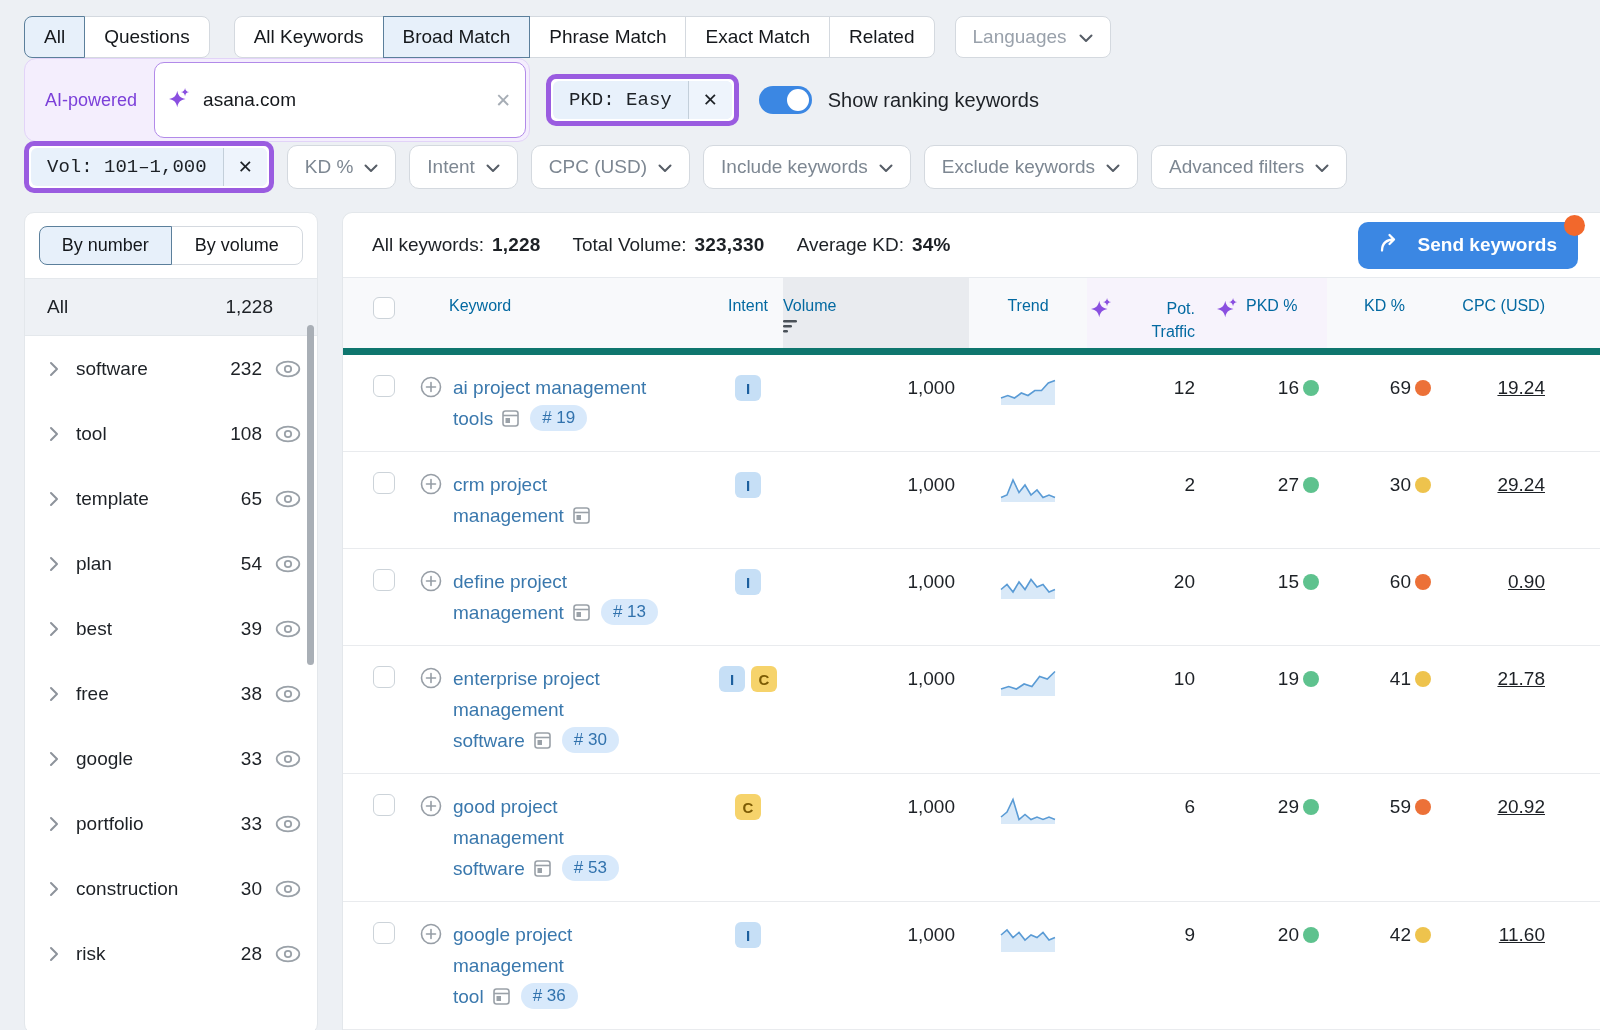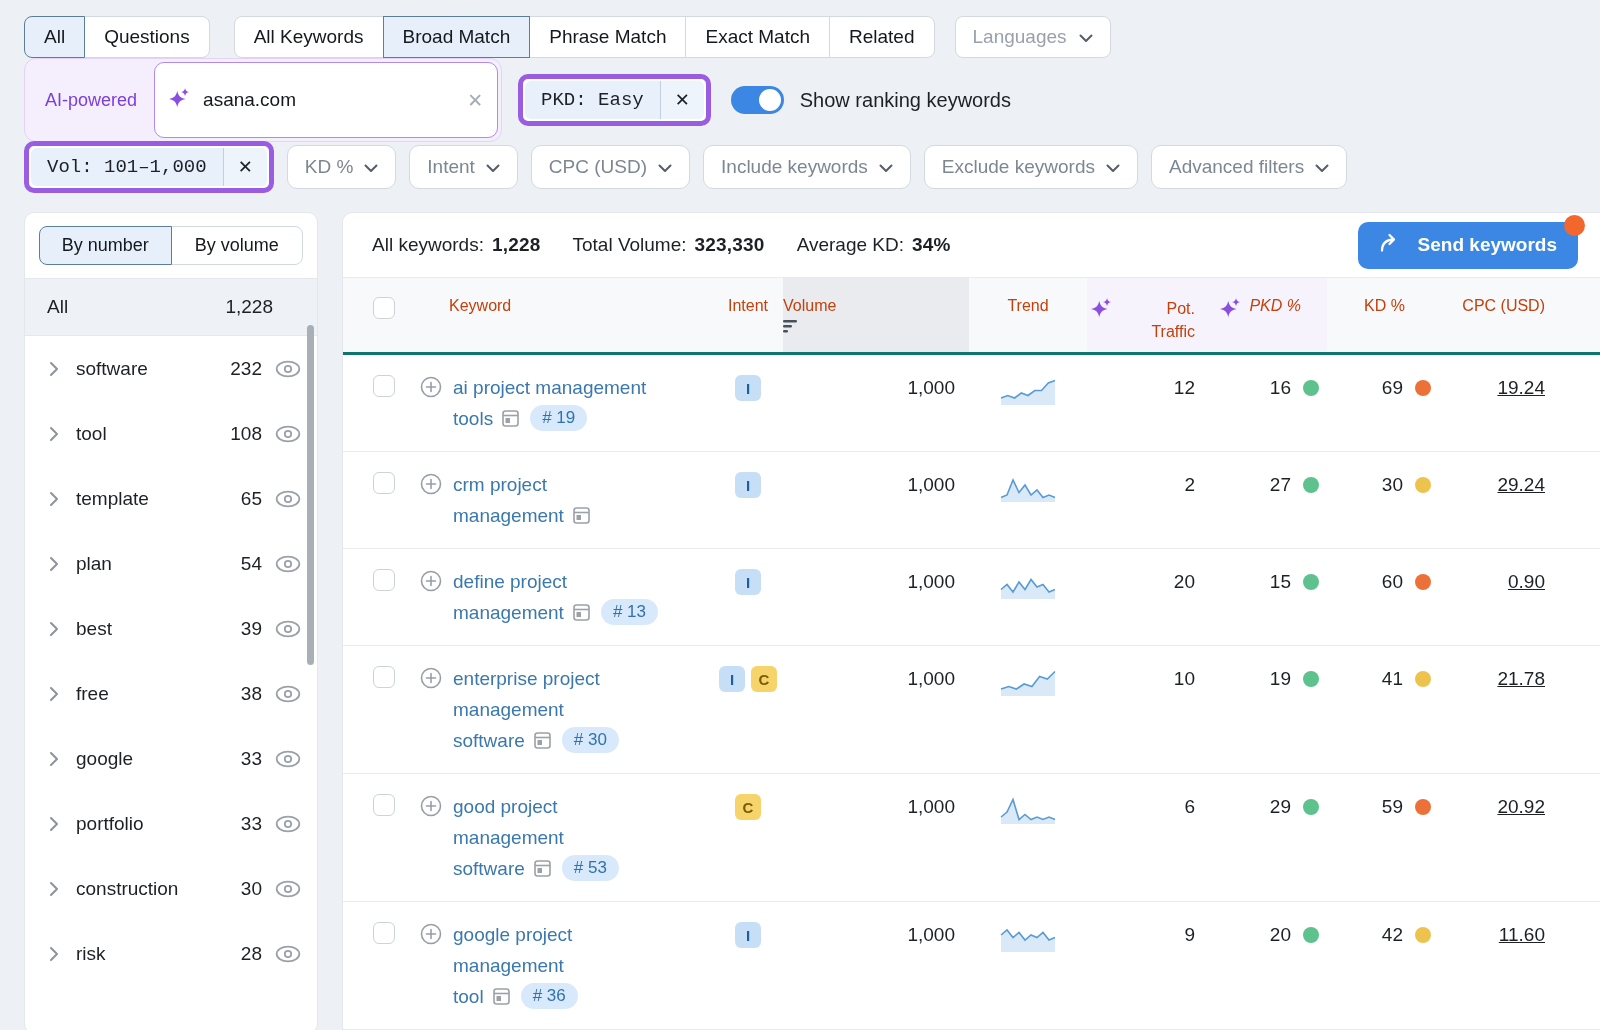--- a/index.html
+++ b/index.html
@@ -20,21 +20,21 @@
   .seg button:last-child { border-radius:0 8px 8px 0; }
   .seg button.active { background:#e7f0fa; border-color:#5b7f9b; position:relative; z-index:1; }
   .lang-btn {
     display:inline-flex; align-items:center; gap:12px; font-family:inherit;
     font-size:19px; color:#99a1ab; background:#fff; border:1px solid #d4d9df;
     border-radius:8px; padding:9px 17px; cursor:pointer; margin-left:-4px;
   }
   .row2 { display:flex; align-items:center; gap:16px; margin-top:15px; height:54px; }
   .ai-box { display:inline-flex; align-items:center; background:#f4eefd; border:1px solid #e2d3f8; border-radius:12px; padding:3px; }
   .ai-label { color:#7b3fd9; font-size:18px; padding:0 17px; }
-  .ai-input { display:flex; align-items:center; gap:10px; background:#fff; border:1.5px solid #b28ae9; border-radius:10px; padding:24px 14px; width:344px; }
+  .ai-input { display:flex; align-items:center; gap:10px; background:#fff; border:1.5px solid #b28ae9; border-radius:10px; padding:24px 14px; width:372px; }
   .ai-input input { border:none; outline:none; background:transparent; font-family:inherit; font-size:19px; color:#15181c; flex:1; min-width:0; }
   .clear-x { color:#a6adb5; font-size:19px; cursor:pointer; }
   .hl { border:5px solid #9a5ce0; border-radius:10px; padding:2px; display:inline-flex; background:#fff; }
   .chip { display:inline-flex; align-items:stretch; border-radius:6px; overflow:hidden; background:#e8f1fb; }
   .chip-label { padding:8px 16px; font-size:19px; display:flex; align-items:center; white-space:nowrap;font-family:Liberation Mono, monospace; }
   .chip-x { border-left:1px solid #c3cfda; padding:8px 14px; display:flex; align-items:center; font-size:18px; font-weight:bold; background:#eef4fc; cursor:pointer; }
   .toggle { width:53px; height:28px; border-radius:14px; position:relative; cursor:pointer; flex:none; margin-left:4px; }
   .toggle .knob { position:absolute; right:3px; top:3px; width:22px; height:22px; border-radius:50%; background:#fff; }
   .toggle-label { font-size:20px; }
   .row3 { display:flex; align-items:center; gap:13px; margin-top:13px; height:54px; }
@@ -60,51 +60,51 @@
   .main { flex:1; border-radius:10px 0 0 0; border-right:none; overflow:hidden; }
   .stats-row { display:flex; align-items:center; padding:0 22px 0 29px; height:64px; font-size:19px; gap:32px; }
   .stat b { margin-left:8px; letter-spacing:0.2px; }
   .send-btn {
     margin-left:auto; position:relative; display:inline-flex; align-items:center; gap:17px;
     color:#fff; font-family:inherit; font-weight:bold; font-size:19px; border:none;
     border-radius:10px; padding:11px 21px; cursor:pointer;
   }
   .send-dot { position:absolute; top:-7px; right:-7px; width:21px; height:21px; border-radius:50%; }
   .grid-cols { display:grid; grid-template-columns:70px 300px 70px 186px 118px 130px 110px 112px 1fr; }
-  .thead { background:#f8f9fb; border-top:1px solid #e7eaee; border-bottom:3px solid #0f766e; min-height:78px; align-items:stretch; font-size:16px; color:#c2410c; }
+  .thead { background:#f8f9fb; border-top:1px solid #e7eaee; border-bottom:7px solid #0f766e; min-height:78px; align-items:stretch; font-size:16px; color:#0369a1; }
   .th { display:flex; align-items:flex-start; padding-top:19px; }
   .th-check { padding-left:30px; }
   .th-kw { padding-left:36px; }
   .th-int { justify-content:center; }
   .th-vol { background:#e9ebef; justify-content:flex-start; padding-right:14px; gap:1px;flex-direction:column; }
   .th-pot, .th-pkd { background:#f7f3fc; }
   .th-pot { justify-content:space-between; padding-left:4px; padding-right:22px; }
   .th-pot .pt { text-align:right; white-space:pre-line; line-height:23px; }
-  .th-pkd { justify-content:flex-end; gap:7px; padding-right:26px;font-style:italic; }
+  .th-pkd { gap:7px; padding-right:26px; }
   .th-kd { justify-content:flex-end; padding-right:34px; }
   .th-cpc { justify-content:flex-end; padding-right:55px; }
   .sort-ic { margin-top:3px; }
   .rows { }
   .trow { border-bottom:1px solid #e9ebee; padding:17px 0; align-items:start; font-size:19px; }
   .cb { width:22px; height:22px; border:1.5px solid #ccd3d9; border-radius:6px; background:#fff; display:inline-block; cursor:pointer; flex:none; }
   .c-check { padding-left:30px; padding-top:3px; }
   .c-kw { padding-left:6px; display:flex; gap:10px; align-items:flex-start; }
   .c-kw .plus { margin-top:3px; flex:none; }
   .kw-text { color:#3a78ad; line-height:31px; white-space:pre-line; }
   .kw-body { min-width:0; }
   .serp-ic { margin-left:9px; vertical-align:-2px; }
   .pos-badge { display:inline-block; margin-left:11px; background:#d8e9fb; color:#3172ad; border-radius:13px; padding:2px 12px 3px; font-size:17px; line-height:21px; vertical-align:2px; }
   .c-int { display:flex; justify-content:center; gap:6px; padding-top:3px; }
   .intent-badge { width:26px; height:26px; border-radius:6px; display:flex; align-items:center; justify-content:center; font-size:15px; font-weight:bold; }
   .intent-I { background:#c6dff6; color:#1c5f9e; }
   .intent-C { background:#f6d36b; color:#7c5b04; }
   .c-vol { text-align:right; padding-right:14px; line-height:31px; }
   .c-trend { display:flex; justify-content:center; align-items:flex-start; }
   .c-pot { text-align:right; padding-right:22px; line-height:31px; }
-  .c-pkd, .c-kd { display:flex; justify-content:flex-end; align-items:center; gap:12px; height:31px; padding-right:8px; }
+  .c-pkd, .c-kd { display:flex; justify-content:flex-end; align-items:center; gap:4px; height:31px; padding-right:8px; }
   .dot { width:16px; height:16px; border-radius:50%; flex:none; }
   .c-cpc { text-align:right; padding-right:55px; line-height:31px;text-decoration:underline; }
 </style>
 </head>
 <body>
 
 <div class="top">
   <div class="row1">
     <div class="seg" id="scope-tabs">
         <button class="active">All</button>

